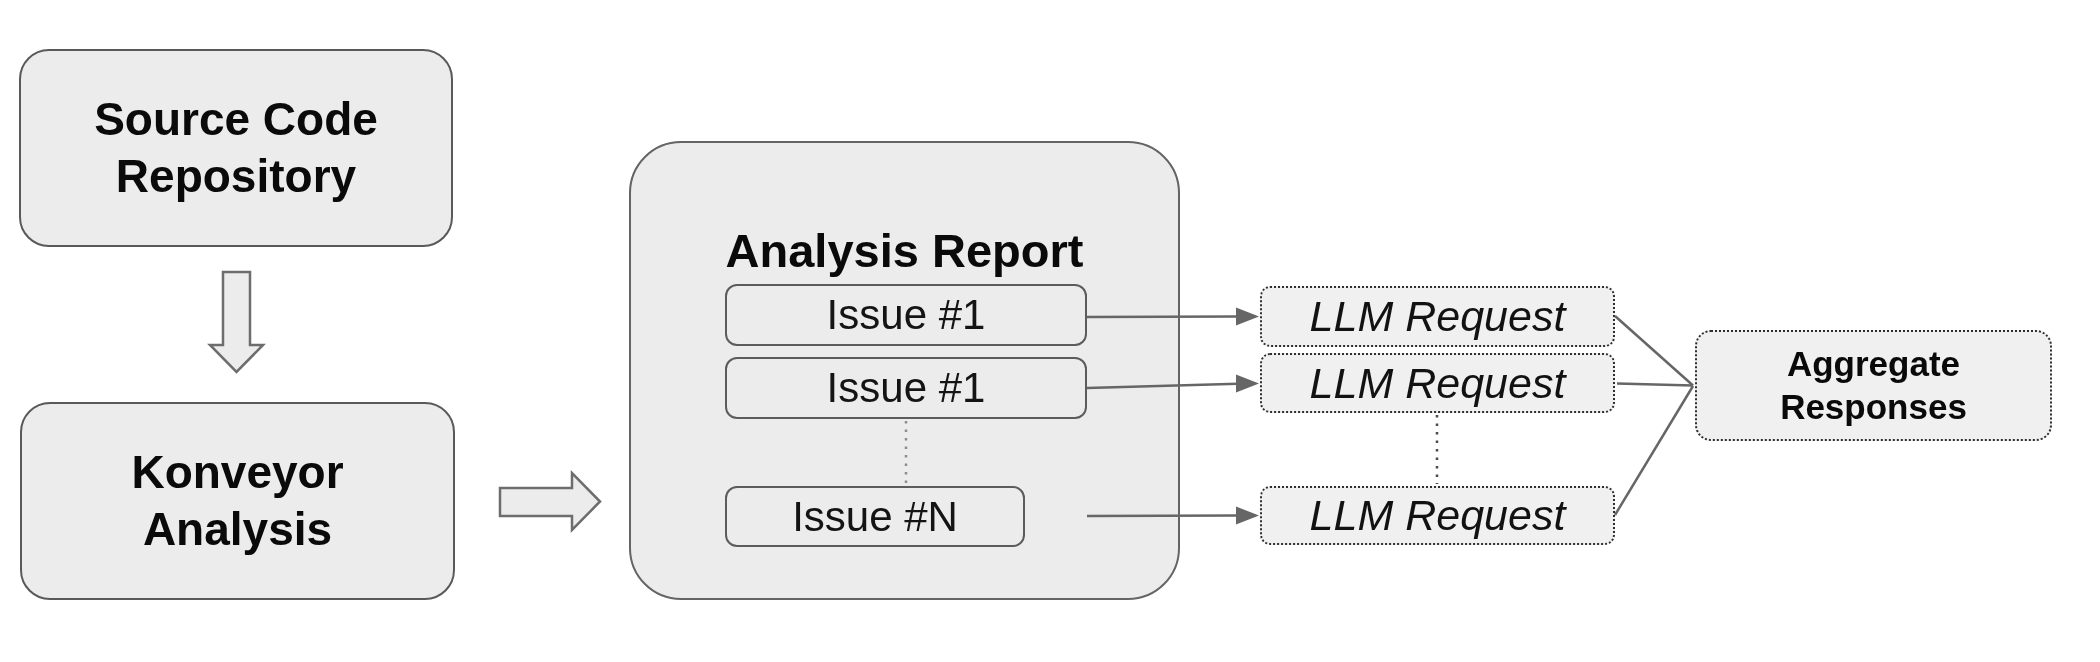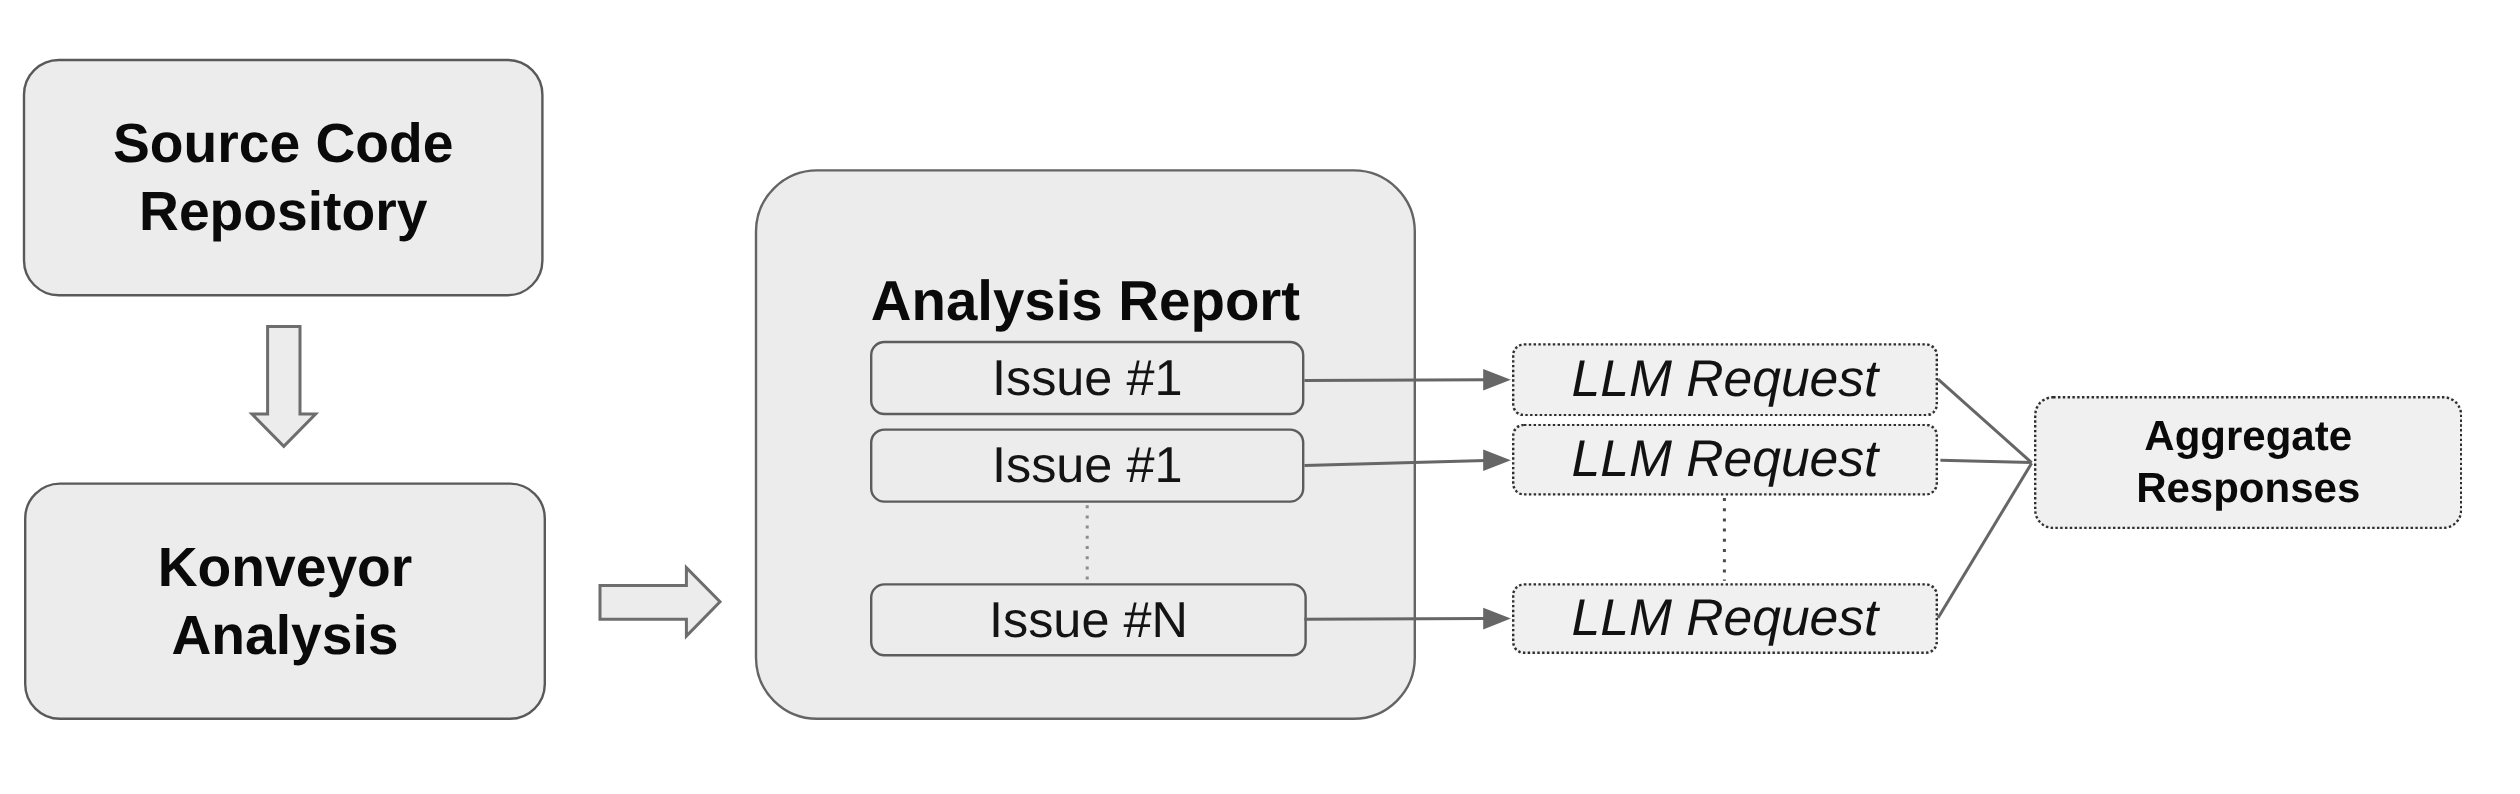--- a/index.html
+++ b/index.html
@@ -50,21 +50,21 @@
 Repository</div>
 
   <div class="abs flexc node-box multiline" style="left:20px; top:402px; width:435px; height:198px;">Konveyor
 Analysis</div>
 
   <div class="abs report-container" style="left:629px; top:141px; width:551px; height:459px;"></div>
   <div class="abs report-title" style="left:629px; top:192px; width:551px;">Analysis Report</div>
 
   <div class="abs flexc issue-box" style="left:725px; top:284px; width:362px; height:62px;">Issue #1</div>
   <div class="abs flexc issue-box" style="left:725px; top:357px; width:362px; height:62px;">Issue #1</div>
-  <div class="abs flexc issue-box" style="left:725px; top:486px; width:364px; height:61px;">Issue #N</div>
+  <div class="abs flexc issue-box" style="left:725px; top:486px; width:300px; height:61px;">Issue #N</div>
 
   <div class="abs flexc dotted-box llm-label" style="left:1260px; top:286px; width:355px; height:61px;">LLM Request</div>
   <div class="abs flexc dotted-box llm-label" style="left:1260px; top:353px; width:355px; height:60px;">LLM Request</div>
   <div class="abs flexc dotted-box llm-label" style="left:1260px; top:486px; width:355px; height:59px;">LLM Request</div>
 
   <div class="abs flexc dotted-box agg-box agg-label multiline" style="left:1695px; top:330px; width:357px; height:111px;">Aggregate
 Responses</div>
 
   <svg class="overlay" width="2100" height="662" viewBox="0 0 2100 662">
 

